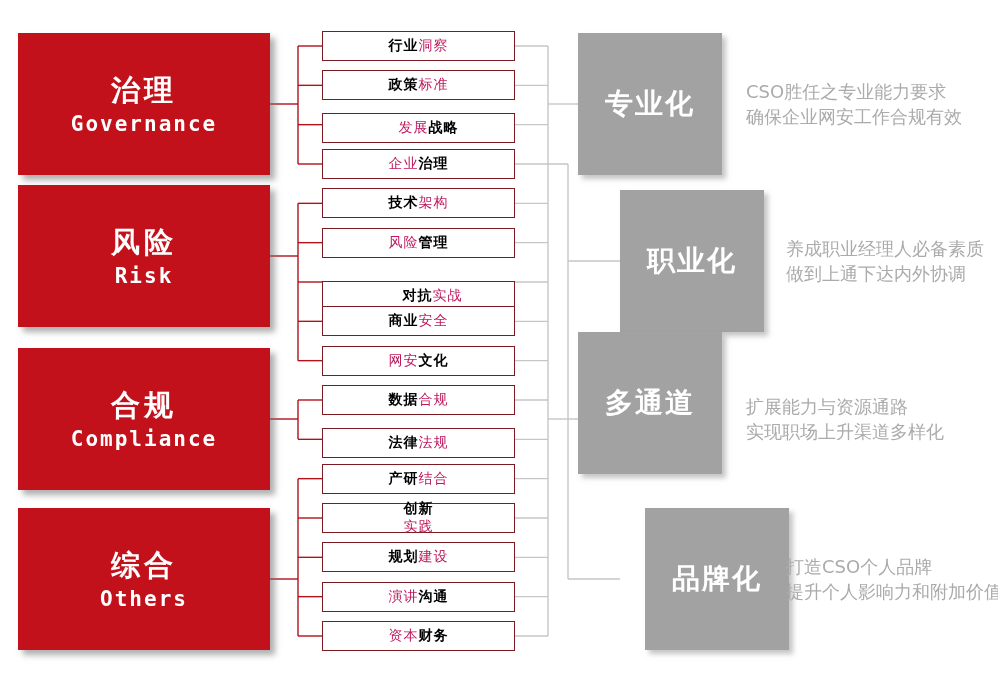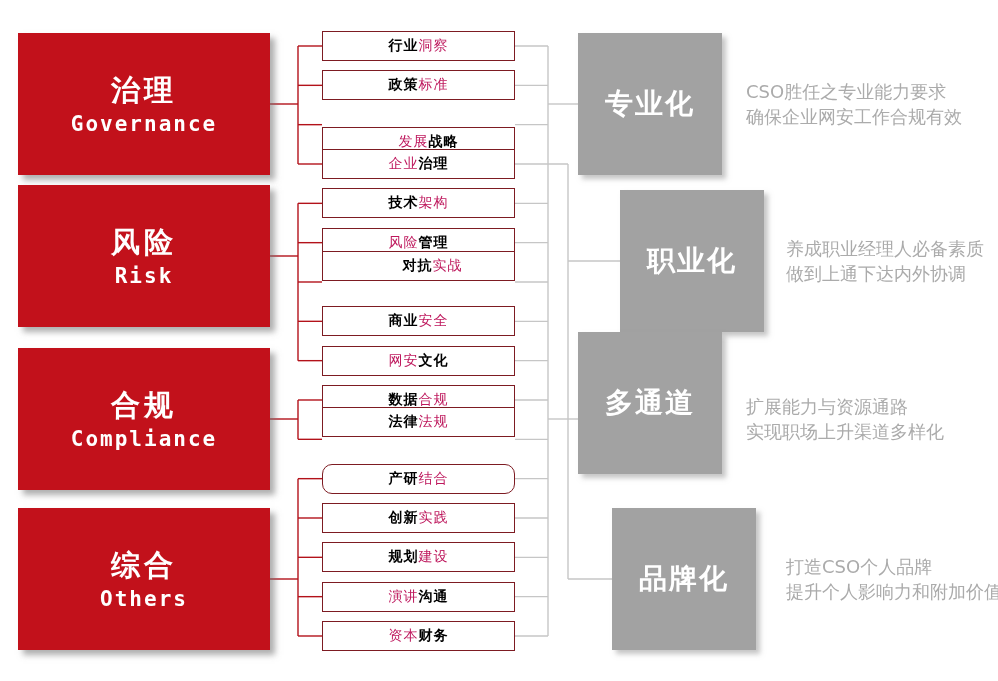--- a/index.html
+++ b/index.html
@@ -112,61 +112,61 @@
       <div class="en">Others</div>
     </div>
     <div class="cap-row" style="top: 31px;">
       <span class="seg-b">行业</span>
       <span class="seg-r">洞察</span>
     </div>
     <div class="cap-row" style="top: 70.333px;">
       <span class="seg-b">政策</span>
       <span class="seg-r">标准</span>
     </div>
-    <div class="cap-row" style="top: 127px; padding-left: 20px;">
+    <div class="cap-row" style="top: 113px; padding-left: 20px;">
       <span class="seg-r">发展</span>
       <span class="seg-b">战略</span>
     </div>
     <div class="cap-row" style="top: 148.999px;">
       <span class="seg-r">企业</span>
       <span class="seg-b">治理</span>
     </div>
     <div class="cap-row" style="top: 188.332px;">
       <span class="seg-b">技术</span>
       <span class="seg-r">架构</span>
     </div>
     <div class="cap-row" style="top: 227.665px;">
       <span class="seg-r">风险</span>
       <span class="seg-b">管理</span>
     </div>
-    <div class="cap-row" style="top: 251px; padding-left: 28px;">
+    <div class="cap-row" style="top: 281px; padding-left: 28px;">
       <span class="seg-b">对抗</span>
       <span class="seg-r">实战</span>
     </div>
     <div class="cap-row" style="top: 306.331px;">
       <span class="seg-b">商业</span>
       <span class="seg-r">安全</span>
     </div>
     <div class="cap-row" style="top: 345.664px;">
       <span class="seg-r">网安</span>
       <span class="seg-b">文化</span>
     </div>
     <div class="cap-row" style="top: 384.997px;">
       <span class="seg-b">数据</span>
       <span class="seg-r">合规</span>
     </div>
-    <div class="cap-row" style="top: 407px;">
+    <div class="cap-row" style="top: 428px;">
       <span class="seg-b">法律</span>
       <span class="seg-r">法规</span>
     </div>
-    <div class="cap-row" style="top: 463.663px; border-radius: 10px;">
+    <div class="cap-row" style="top: 463.663px;">
       <span class="seg-b">产研</span>
       <span class="seg-r">结合</span>
     </div>
-    <div class="cap-row" style="top: 502.996px;">
+    <div class="cap-row" style="top: 502.996px; flex-direction: column;">
       <span class="seg-b">创新</span>
       <span class="seg-r">实践</span>
     </div>
     <div class="cap-row" style="top: 542.329px;">
       <span class="seg-b">规划</span>
       <span class="seg-r">建设</span>
     </div>
     <div class="cap-row" style="top: 581.662px;">
       <span class="seg-r">演讲</span>
       <span class="seg-b">沟通</span>
@@ -189,20 +189,20 @@
       <div>养成职业经理人必备素质</div>
       <div>做到上通下达内外协调</div>
     </div>
     <div class="gray-box" style="left: 578px; top: 332px;">
       <span class="label">多通道</span>
     </div>
     <div class="note" style="left: 746px; top: 394px;">
       <div>扩展能力与资源通路</div>
       <div>实现职场上升渠道多样化</div>
     </div>
-    <div class="gray-box" style="left: 612px; top: 508px;">
+    <div class="gray-box" style="left: 645px; top: 508px;">
       <span class="label">品牌化</span>
     </div>
     <div class="note" style="left: 786px; top: 554px;">
       <div>打造CSO个人品牌</div>
       <div>提升个人影响力和附加价值</div>
     </div>
   </div>
 
 </body></html>

